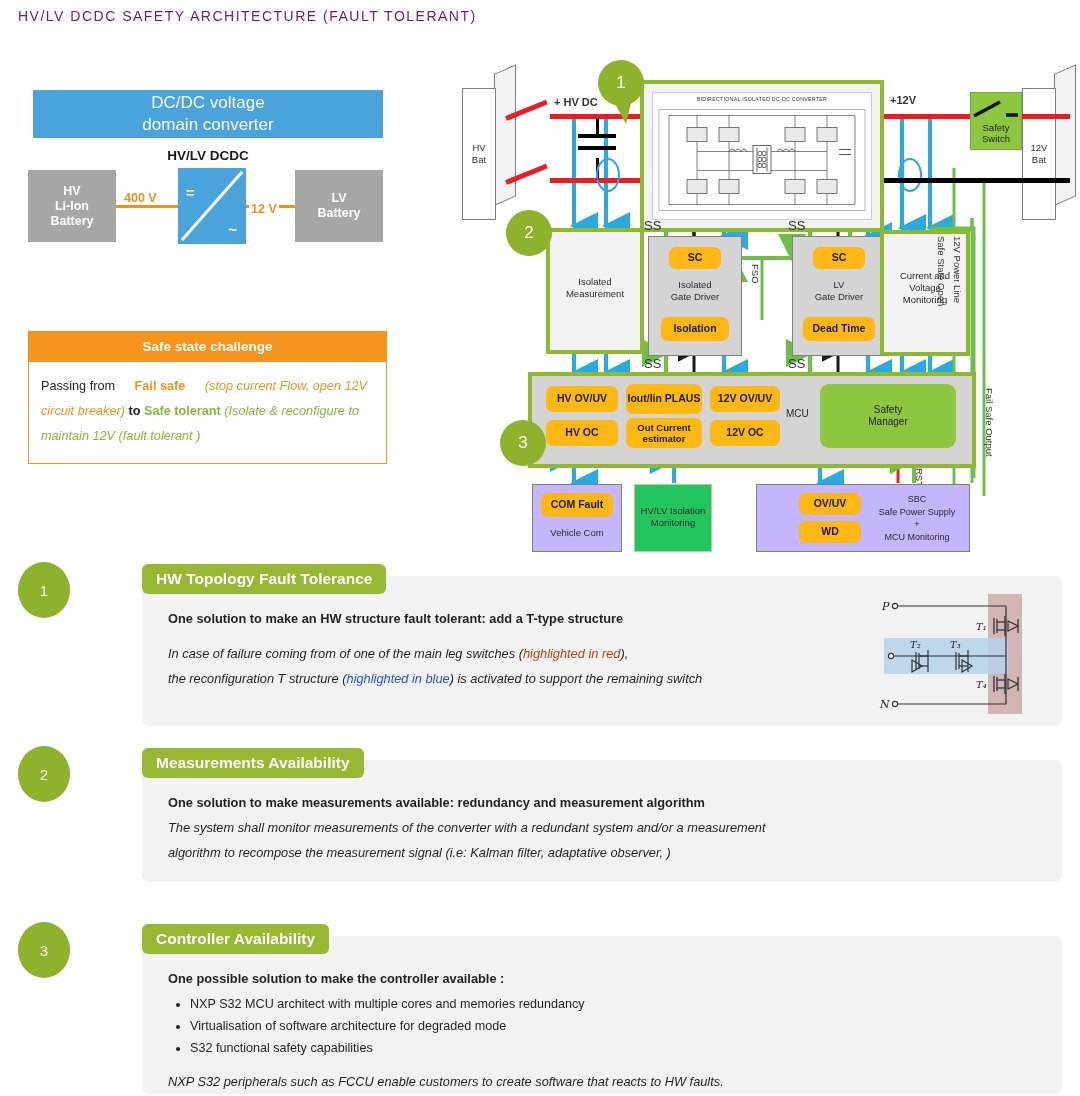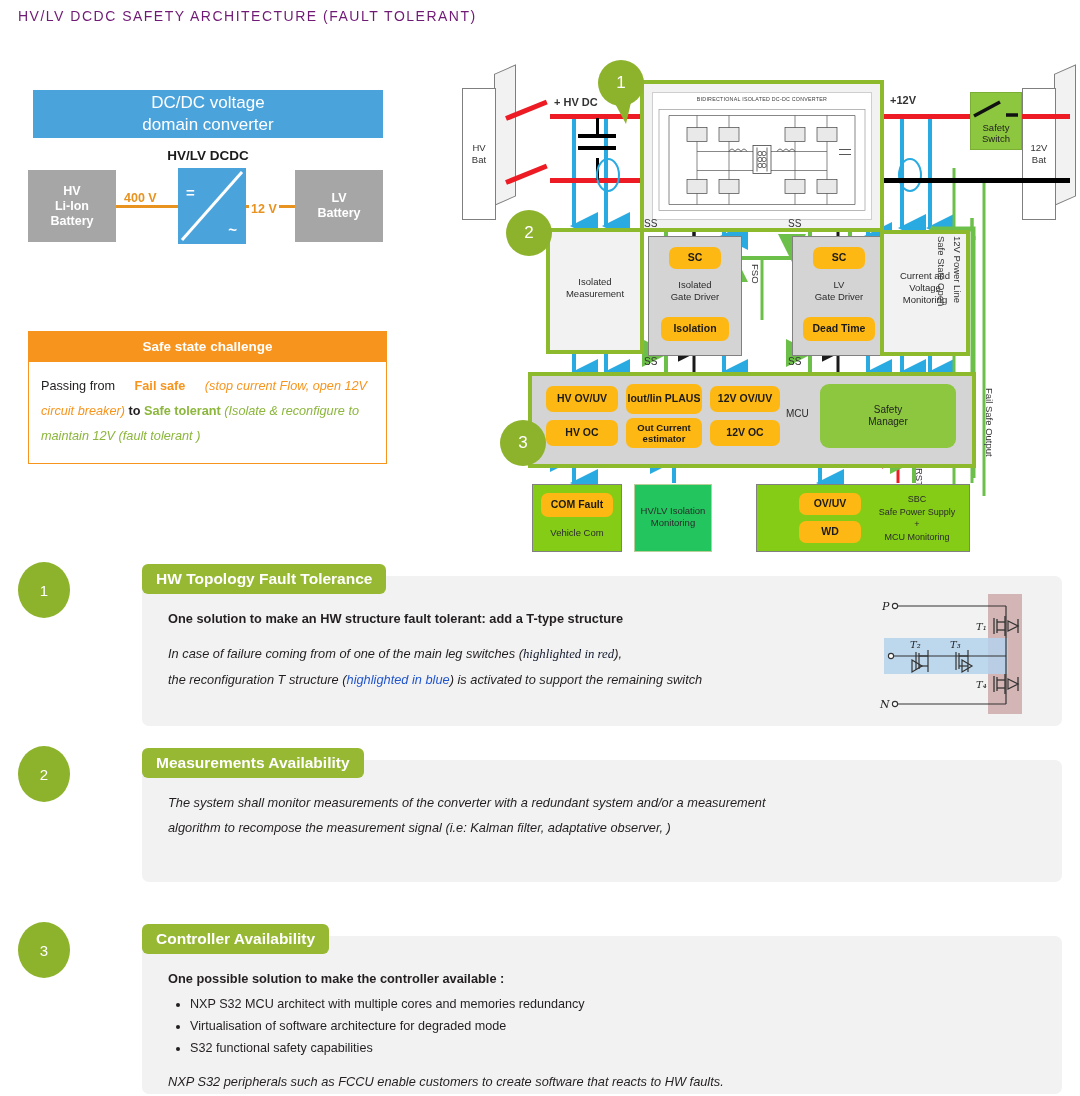--- a/index.html
+++ b/index.html
@@ -70,35 +70,35 @@
     display:flex;align-items:center;justify-content:center;text-align:center;font-size:9.5px;line-height:12px;color:#333;}
   .bat3d .side{position:absolute;left:32px;top:0px;width:20px;height:130px;background:#f2f2f2;
     border:1px solid #7f7f7f;transform:skewY(-24deg);transform-origin:left top;}
 
   .redline{position:absolute;background:#ED1C24;height:5px;}
   .blackline{position:absolute;background:#000000;height:5px;}
   .redswitch{position:absolute;background:#ED1C24;height:5px;transform-origin:left center;}
 
   .greenbox{position:absolute;border:4px solid #8DB92D;background:#F2F2F2;}
   .greybox{position:absolute;border:1.5px solid #808080;background:#D4D4D4;}
-  .lightbox{position:absolute;border:1.5px solid #808080;background:#84cc16;}
+  .lightbox{position:absolute;border:1.5px solid #808080;background:#c4b5fd;}
   .palebox{position:absolute;border:1.5px solid #b9cf9a;background:#22c55e;}
   .box-label{position:absolute;left:0;width:100%;text-align:center;font-size:9.5px;line-height:12px;color:#2b2b2b;}
 
   .pill{position:absolute;background:#FDB813;border-radius:7px;color:#1a1a1a;
     font-size:10.5px;font-weight:bold;display:flex;align-items:center;justify-content:center;
     text-align:center;line-height:11.5px;}
   .pill.sm{font-size:9.5px;}
 
   .greenpill{position:absolute;background:#8DC63F;border-radius:9px;
     display:flex;align-items:center;justify-content:center;text-align:center;
     font-size:10px;line-height:12px;color:#1f1f1f;}
 
   .vlabel{position:absolute;font-size:9.5px;color:#333;writing-mode:vertical-rl;}
-  .tinylabel{position:absolute;font-size:10px;color:#333;}
+  .tinylabel{position:absolute;font-size:13px;color:#333;}
 
   .safety-switch{position:absolute;background:#8DC63F;border:1px solid #7AAE35;
     display:flex;align-items:flex-end;justify-content:center;
     font-size:9.5px;line-height:11px;color:#1f1f1f;text-align:center;padding-bottom:5px;box-sizing:border-box;}
 
   .cap-h{position:absolute;background:#000;height:4px;}
   .ellipse{position:absolute;border:2px solid #29ABE2;border-radius:50%;}
 
   
   .bubble{position:absolute;width:46px;height:46px;border-radius:50%;background:#8DB32C;
@@ -448,21 +448,21 @@
       <div>+</div>
       <div>MCU Monitoring</div>
     </div>
   </div>
 </div>
 
 <div class="section" style="top:562px;height:170px;">
   <div class="sec-body" style="height:150px;">
     <div class="line b">One solution to make an HW structure fault tolerant: add a T-type structure</div>
     <div class="line i" style="margin-top:10px;">
-      <span>In case of failure coming from of one of the main leg switches (</span><span style="color:#0f172a;font-family:Liberation Serif, serif;">highlighted in red</span><span>),</span>
+      <span>In case of failure coming from of one of the main leg switches (</span><span style="color:#c2410c;">highlighted in red</span><span>),</span>
     </div>
     <div class="line i">
       <span>the reconfiguration T structure (</span><span style="color:#2255CC;">highlighted in blue</span><span>) is activated to support the remaining switch</span>
     </div>
 
     <svg id="ttype" viewBox="0 0 170 128">
       <rect x="112" y="4" width="34" height="120" fill="#C9A0A0" opacity="0.75"></rect>
       <rect x="8" y="48" width="124" height="36" fill="#B4D2EC" opacity="0.85"></rect>
       <g stroke="#333" stroke-width="1.2" fill="none">
         <line x1="22" y1="16" x2="130" y2="16"></line>
@@ -519,20 +519,21 @@
     </svg>
   </div>
   <div class="sec-head">HW Topology Fault Tolerance</div>
   <div class="sec-badge">
     <span>1</span>
   </div>
 </div>
 
 <div class="section" style="top:746px;height:142px;">
   <div class="sec-body" style="height:122px;">
+    <div class="line b">One solution to make measurements available: redundancy and measurement algorithm</div>
     <div class="line i">The system shall monitor measurements of the converter with a redundant system and/or a measurement</div>
     <div class="line i">algorithm to recompose the measurement signal (i.e: Kalman filter, adaptative observer, )</div>
   </div>
   <div class="sec-head">Measurements Availability</div>
   <div class="sec-badge">
     <span>2</span>
   </div>
 </div>
 
 <div class="section" style="top:922px;height:170px;">

